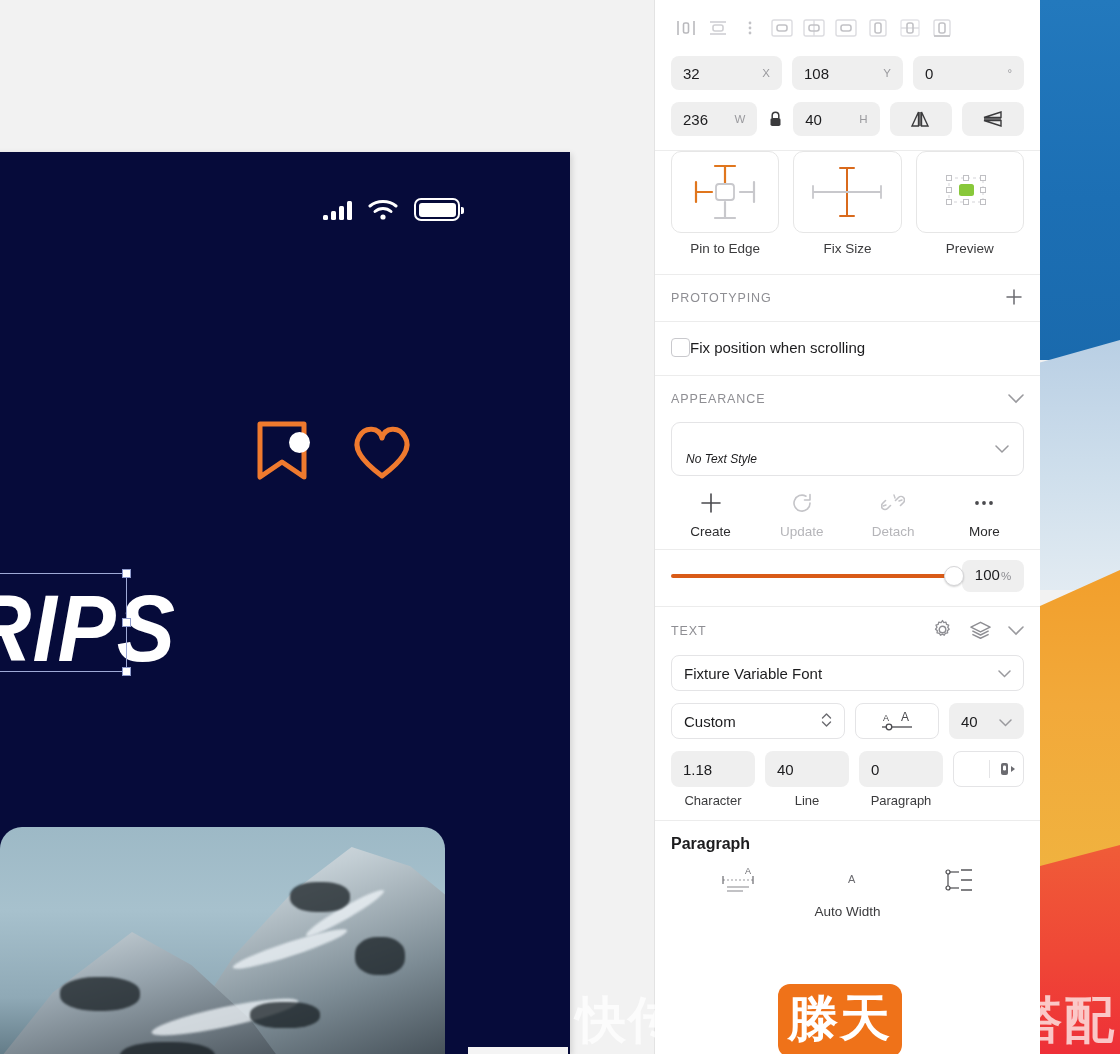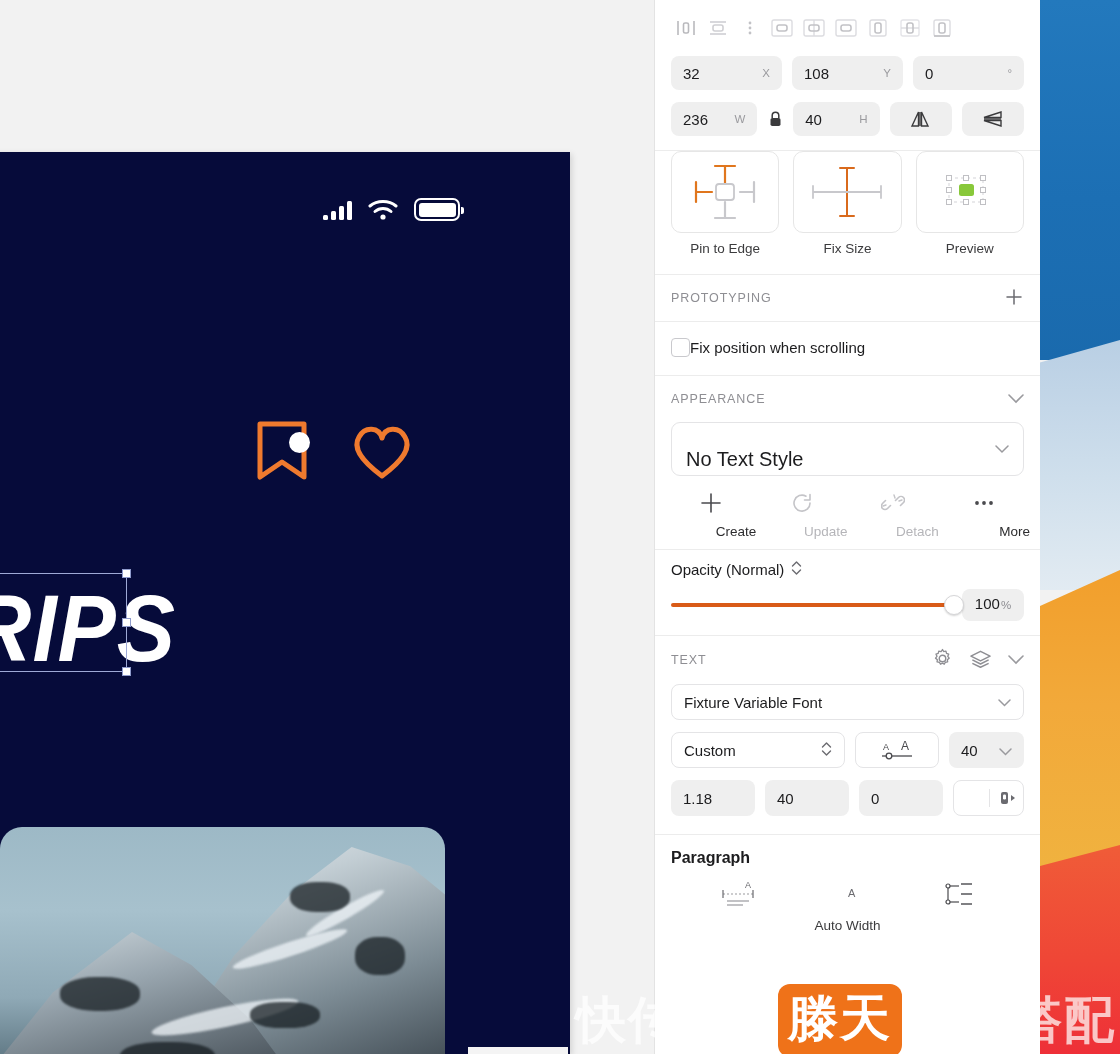--- a/index.html
+++ b/index.html
@@ -169,25 +169,25 @@
     width: 19px; height: 19px; border: 1.5px solid #c9c9cd; border-radius: 4px; background: #fff;
     flex: 0 0 19px;
   }
   .checkrow span { font-size: 15px; color: #1c1c1e; }
 
   
   .selectbox {
     margin: 0 16px; height: 54px; border: 1px solid #e4e4e6; border-radius: 9px;
     display: flex; align-items: center; padding: 0 14px; background: #fff;
   }
-  .selectbox .lbl { flex: 1; font-size: 20px; color: #1c1c1e; margin-top: 20px; }
+  .selectbox .lbl { flex: 1; font-size: 12px; font-style: italic; color: #1c1c1e; margin-top: 20px; }
 
   
   .cudrow { display: flex; padding: 14px 10px 10px 10px; }
-  .cud { flex: 1; text-align: right; }
+  .cud { flex: 1; text-align: center; }
   .cud .ic { height: 26px; display: flex; align-items: center; justify-content: center; }
   .cud .lb { font-size: 13.5px; margin-top: 8px; color: #2c2c2e; }
   .cud.dim .lb { color: #b5b5b9; }
 
   
   .opwrap { padding: 10px 16px 14px 16px; }
   .oplabel { display: flex; align-items: center; gap: 7px; font-size: 15px; color: #1c1c1e; margin-bottom: 10px; }
   .opslider { display: flex; align-items: center; gap: 8px; }
   .track {
     flex: 1; height: 4px; background: #d95b17; border-radius: 2px; position: relative;
@@ -544,29 +544,20 @@
             <circle cx="20" cy="12" r="1.9" fill="#4a4a4e"></circle>
           </svg>
       </div>
       <div class="lb">More</div>
     </div>
   </div>
 
   <div class="sec-divider"></div>
 
   <div class="opwrap">
-    <div class="oplabel">
-      <span>Opacity (Normal)</span>
-      <span>
-        <svg width="11" height="16" viewBox="0 0 11 16">
-            <path d="M1.5 6 L5.5 2 L9.5 6" fill="none" stroke="#6b6b70" stroke-width="1.4" stroke-linecap="round" stroke-linejoin="round"></path>
-            <path d="M1.5 10 L5.5 14 L9.5 10" fill="none" stroke="#6b6b70" stroke-width="1.4" stroke-linecap="round" stroke-linejoin="round"></path>
-          </svg>
-      </span>
-    </div>
     <div class="opslider">
       <div class="track">
         <div class="knob"></div>
       </div>
       <div class="opval">
         <span class="n">100</span>
         <span class="p">%</span>
       </div>
     </div>
   </div>
@@ -649,20 +640,26 @@
       <span style="width:34px; border-left:1px solid #e4e4e6; display:flex; align-items:center; justify-content:center;">
         <svg width="20" height="18" viewBox="0 0 20 18">
             <rect x="4" y="3" width="7" height="12" rx="2" fill="#6b6b70"></rect>
             <rect x="6" y="5.5" width="3" height="5" rx="1.2" fill="#fff"></rect>
             <path d="M14 6 L18 9 L14 12 Z" fill="#6b6b70"></path>
           </svg>
       </span>
     </div>
   </div>
 
+  <div class="tlabels">
+    <div style="flex:0 0 84px;">Character</div>
+    <div style="flex:0 0 84px;">Line</div>
+    <div style="flex:0 0 84px;">Paragraph</div>
+    <div style="flex:1;"></div>
+  </div>
 
   <div class="sec-divider" style="margin-top:12px;"></div>
 
   <div class="alignhdr">Paragraph</div>
   <div class="alignicons">
     <span>
       <svg width="50" height="34" viewBox="0 0 50 34">
         <text x="32" y="11" font-family="Liberation Sans, sans-serif" font-size="9" fill="#6b6b70">A</text>
         <line x1="10" y1="17" x2="40" y2="17" stroke="#9a9a9e" stroke-width="1.2" stroke-dasharray="2 2"></line>
         <line x1="10" y1="13" x2="10" y2="21" stroke="#6b6b70" stroke-width="1.2"></line>

